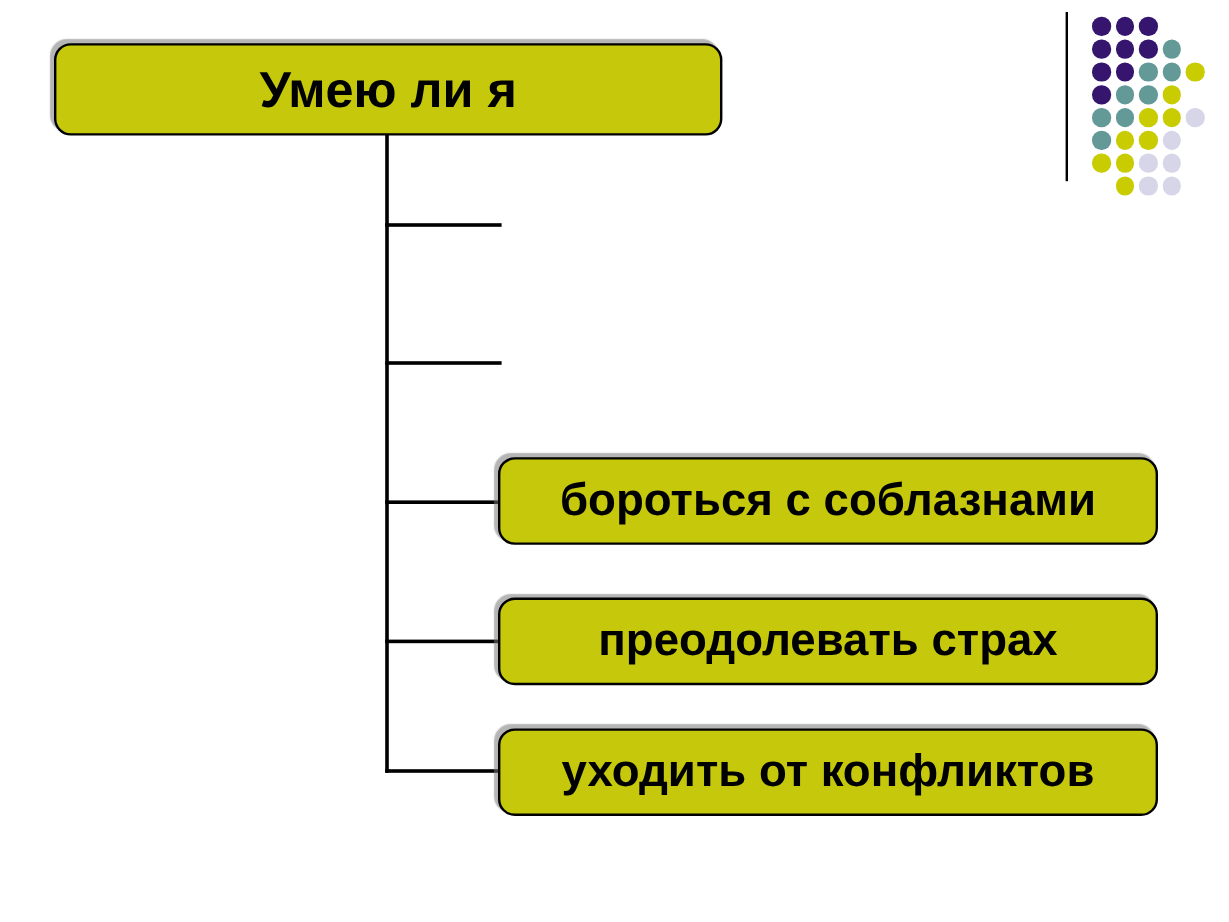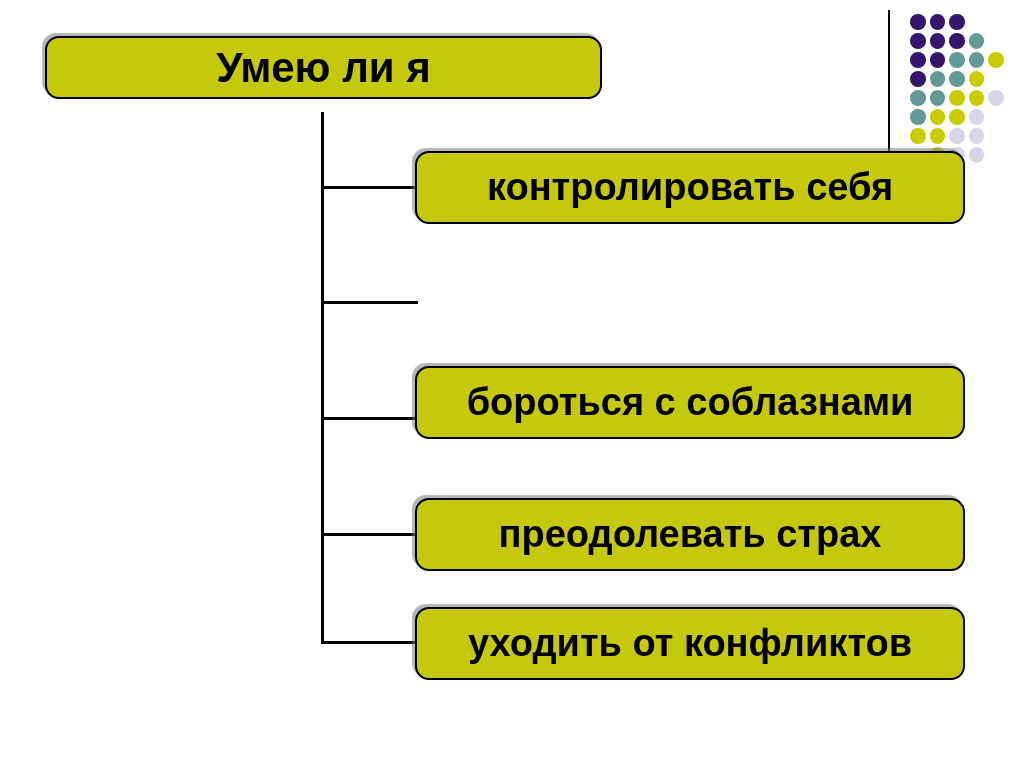--- a/index.html
+++ b/index.html
@@ -9,21 +9,21 @@
   }
   .node {
     position:absolute; box-sizing:border-box;
     background:var(--box-fill,#c6c80c);
     border:2.5px solid var(--box-border,#000);
     border-radius:14px;
     box-shadow:-3px -3px 1px rgba(120,120,120,0.55);
     display:flex; align-items:center; justify-content:center;
     color:#000; font-weight:bold; text-align:center; white-space:nowrap;
   }
-  .root-node { left:45px; top:36px; width:557px; height:63px; font-size:42px; }
+  .root-node { left:45px; top:36px; width:557px; height:77px; font-size:42px; }
   .child-node { left:415px; width:550px; height:73px; font-size:38px; }
   .connector { position:absolute; background:var(--line,#000); }
   .trunk  { left:321px; top:112px; width:3px; height:532px; }
   .branch { left:321px; width:97px; height:3px; }
   .decor-line { position:absolute; left:888px; top:10px; width:2px; height:141px; background:var(--line,#000); }
   .dot { position:absolute; width:15.5px; height:15.5px; border-radius:50%; }
 </style>
 </head>
 <body>
 
@@ -69,24 +69,21 @@
   <div class="connector branch" style="top:186px"></div>
   <div class="connector branch" style="top:301px"></div>
   <div class="connector branch" style="top:417px"></div>
   <div class="connector branch" style="top:533px"></div>
   <div class="connector branch" style="top:641px"></div>
 
   <div class="node root-node">
     <span>Умею ли я</span>
   </div>
 
-  <div class="node child-node" style="top:151px">
-    <span>контролировать себя</span>
-  </div>
-  <div class="node child-node" style="top:366px">
+  <div class="node child-node" style="top:381px">
     <span>бороться с соблазнами</span>
   </div>
   <div class="node child-node" style="top:607px">
     <span>уходить от конфликтов</span>
   </div>
   <div class="node child-node" style="top:498px">
     <span>преодолевать страх</span>
   </div>
 
 </div>

